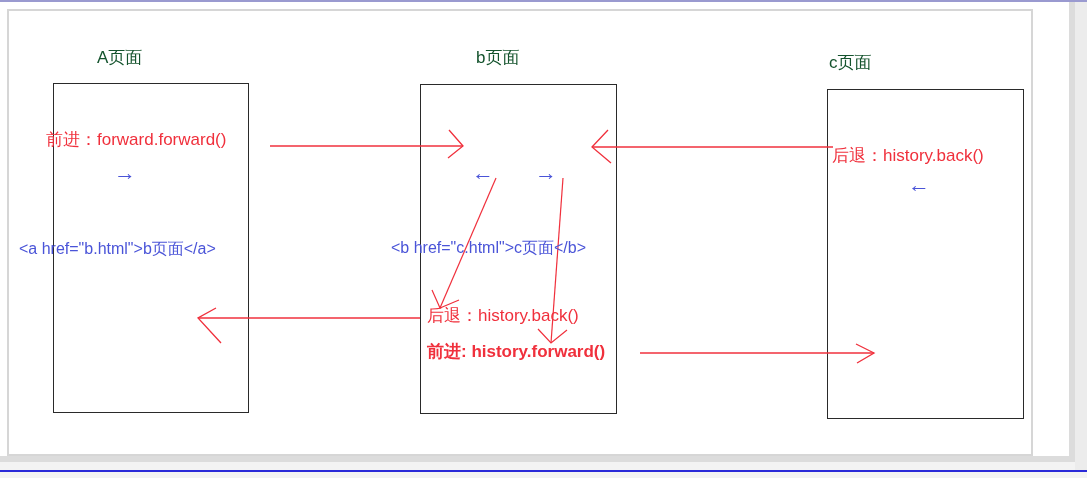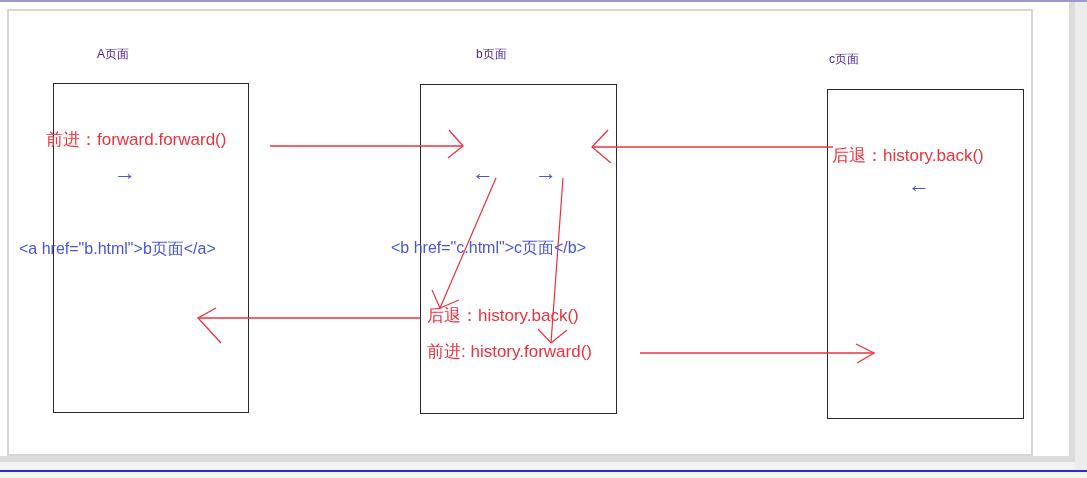--- a/index.html
+++ b/index.html
@@ -18,21 +18,21 @@
       position: absolute; left: 7px; top: 9px; width: 1026px; height: 447px;
       background: #ffffff; border: 2px solid #d6d6d6; box-sizing: border-box;
     }
     .bottom-line { position: absolute; left: 0; top: 470px; width: 1087px; height: 2px; background: #2a2ad8; }
     .right-strip { position: absolute; left: 1075px; top: 2px; width: 12px; height: 468px; background: #ececec; }
 
     .page-box {
       position: absolute; border: 1.5px solid #2a2a2a; box-sizing: border-box; background: transparent;
     }
     .page-title {
-      position: absolute; font-size: 12px; color: #4c1d95; white-space: nowrap;
+      position: absolute; font-size: 17px; color: #14532d; white-space: nowrap;
     }
     .red-text {
       position: absolute; font-size: 17px; color: #f0303c; white-space: nowrap;
     }
     .blue-text {
       position: absolute; font-size: 16px; color: #4a54d8; white-space: nowrap;
     }
     svg.overlay { position: absolute; left: 0; top: 0; width: 1087px; height: 478px; pointer-events: none; }
   </style>
 </head>
@@ -82,21 +82,21 @@
 
   <g stroke="#f0303c" stroke-width="1.2" fill="none">
     <line x1="563" y1="178" x2="551" y2="343"></line>
     <polyline points="538,329 551,343 567,330"></polyline>
   </g>
 </svg>
 
 <div class="red-text" style="left:46px; top:128px;">前进：forward.forward()</div>
 <div class="red-text" style="left:832px; top:144px;">后退：history.back()</div>
 <div class="red-text" style="left:427px; top:304px;">后退：history.back()</div>
-<div class="red-text" style="left:427px; top:340px;">前进: history.forward()</div>
+<div class="red-text" style="left:427px; top:340px;font-weight:bold;">前进: history.forward()</div>
 
 <div class="blue-text" style="left:19px; top:239px;">&lt;a href="b.html"&gt;b页面&lt;/a&gt;</div>
 <div class="blue-text" style="left:391px; top:238px;">&lt;b href="c.html"&gt;c页面&lt;/b&gt;</div>
 
 <div class="blue-text" style="left:114px; top:160px; font-size:22px; font-weight:bold;">→</div>
 <div class="blue-text" style="left:472px; top:160px; font-size:22px; font-weight:bold;">←</div>
 <div class="blue-text" style="left:535px; top:160px; font-size:22px; font-weight:bold;">→</div>
 <div class="blue-text" style="left:908px; top:172px; font-size:22px; font-weight:bold;">←</div>
 
 </body></html>

